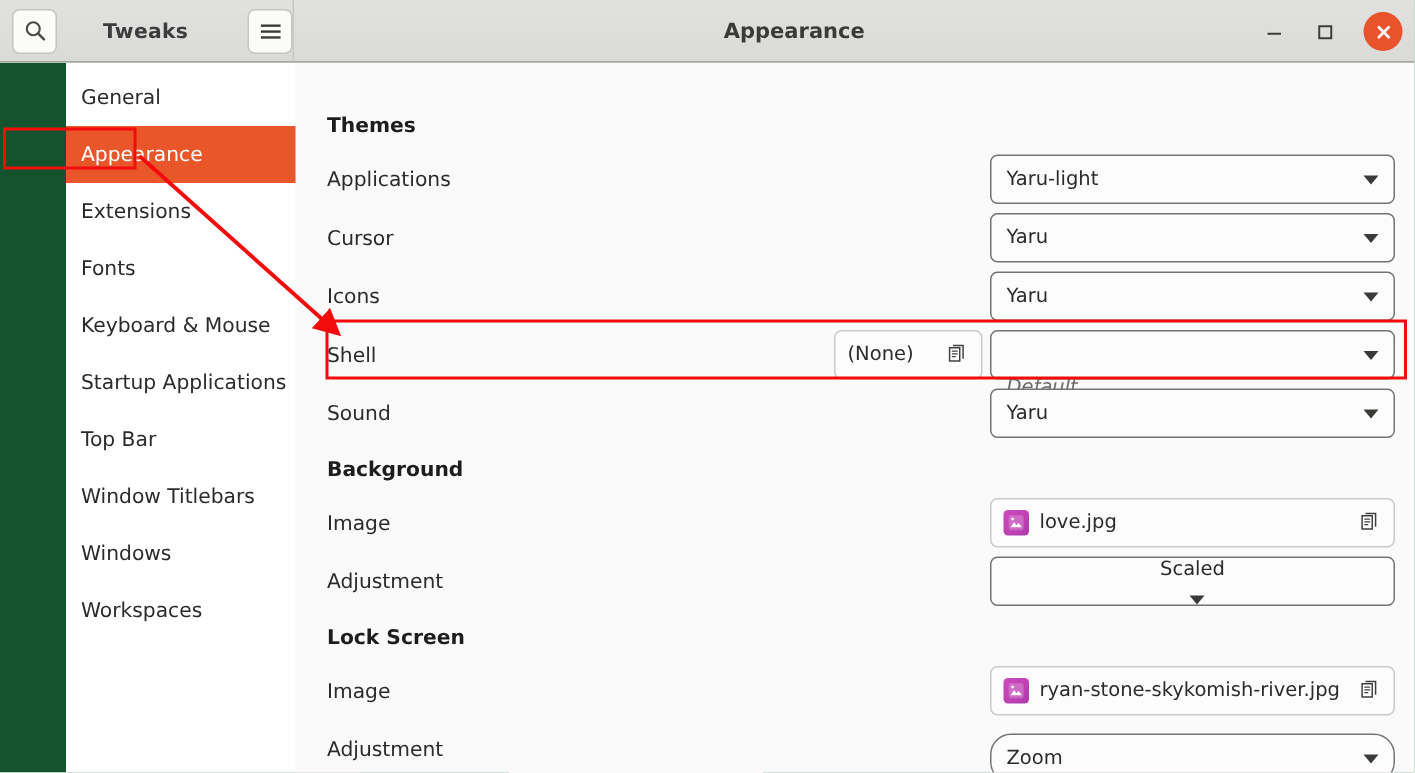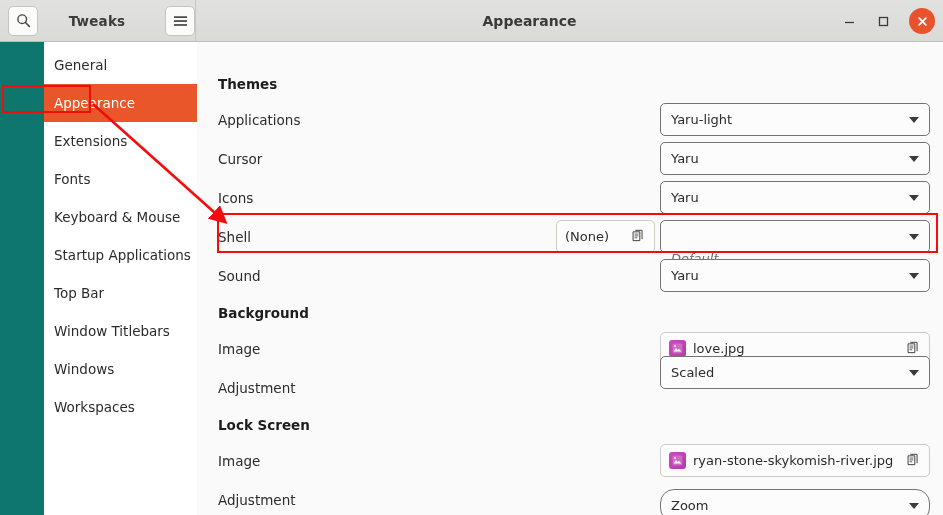--- a/index.html
+++ b/index.html
@@ -5,21 +5,21 @@
   * { box-sizing: border-box; margin: 0; padding: 0; }
   html, body {
     width: 943px; height: 515px;
     font-family: "DejaVu Sans", "Liberation Sans", sans-serif;
     background: #ffffff;
     overflow: hidden;
   }
   #app {
     position: relative;
     width: 943px; height: 515px;
-    background: #0f766e;
+    background: #14532d;
   }
 
   
   .headerbar {
     position: absolute; left: 0; top: 0;
     width: 943px; height: 42px;
     background: linear-gradient(to bottom, #e1e1e0, #dadad7);
     border-bottom: 1px solid #bfbdb8;
     display: flex; align-items: center;
   }
@@ -319,21 +319,21 @@
           <svg width="15" height="15" viewBox="0 0 16 16">
             <path d="M2.2 3.0 h7.2 v9.4 h-7.2 z" fill="#ffffff" stroke="#3f3f3f" stroke-width="1.05"></path>
             <path d="M4.6 1.4 h7.2 v9.4" fill="none" stroke="#3f3f3f" stroke-width="1.05"></path>
             <line x1="3.8" y1="5.4" x2="7.9" y2="5.4" stroke="#3f3f3f" stroke-width="0.9"></line>
             <line x1="3.8" y1="7.4" x2="7.9" y2="7.4" stroke="#3f3f3f" stroke-width="0.9"></line>
             <line x1="3.8" y1="9.4" x2="6.6" y2="9.4" stroke="#3f3f3f" stroke-width="0.9"></line>
           </svg>
         </span>
       </div>
       <div class="row-label" style="top: 338px;">Adjustment</div>
-      <div class="combo" style="left: 463px; top: 314px;">
+      <div class="combo" style="left: 463px; top: 329px; flex-direction: column;">
         <span class="cval">Scaled</span>
         <span class="arrow-dn"></span>
       </div>
       <div class="grp-title" style="top: 375px;">Lock Screen</div>
       <div class="row-label" style="top: 411px;">Image</div>
       <div class="filebtn" style="left: 463px; top: 402px; width: 270px;">
         <span class="img-icon">
           <svg width="11" height="11" viewBox="0 0 12 12">
             <rect x="0.6" y="0.6" width="10.8" height="10.8" rx="1.6" fill="#ffffff" fill-opacity="0.22"></rect>
             <path d="M1.8 9.2 L4.4 5.4 L6.3 7.8 L7.6 6.2 L10.2 9.2 Z" fill="#ffffff"></path>

